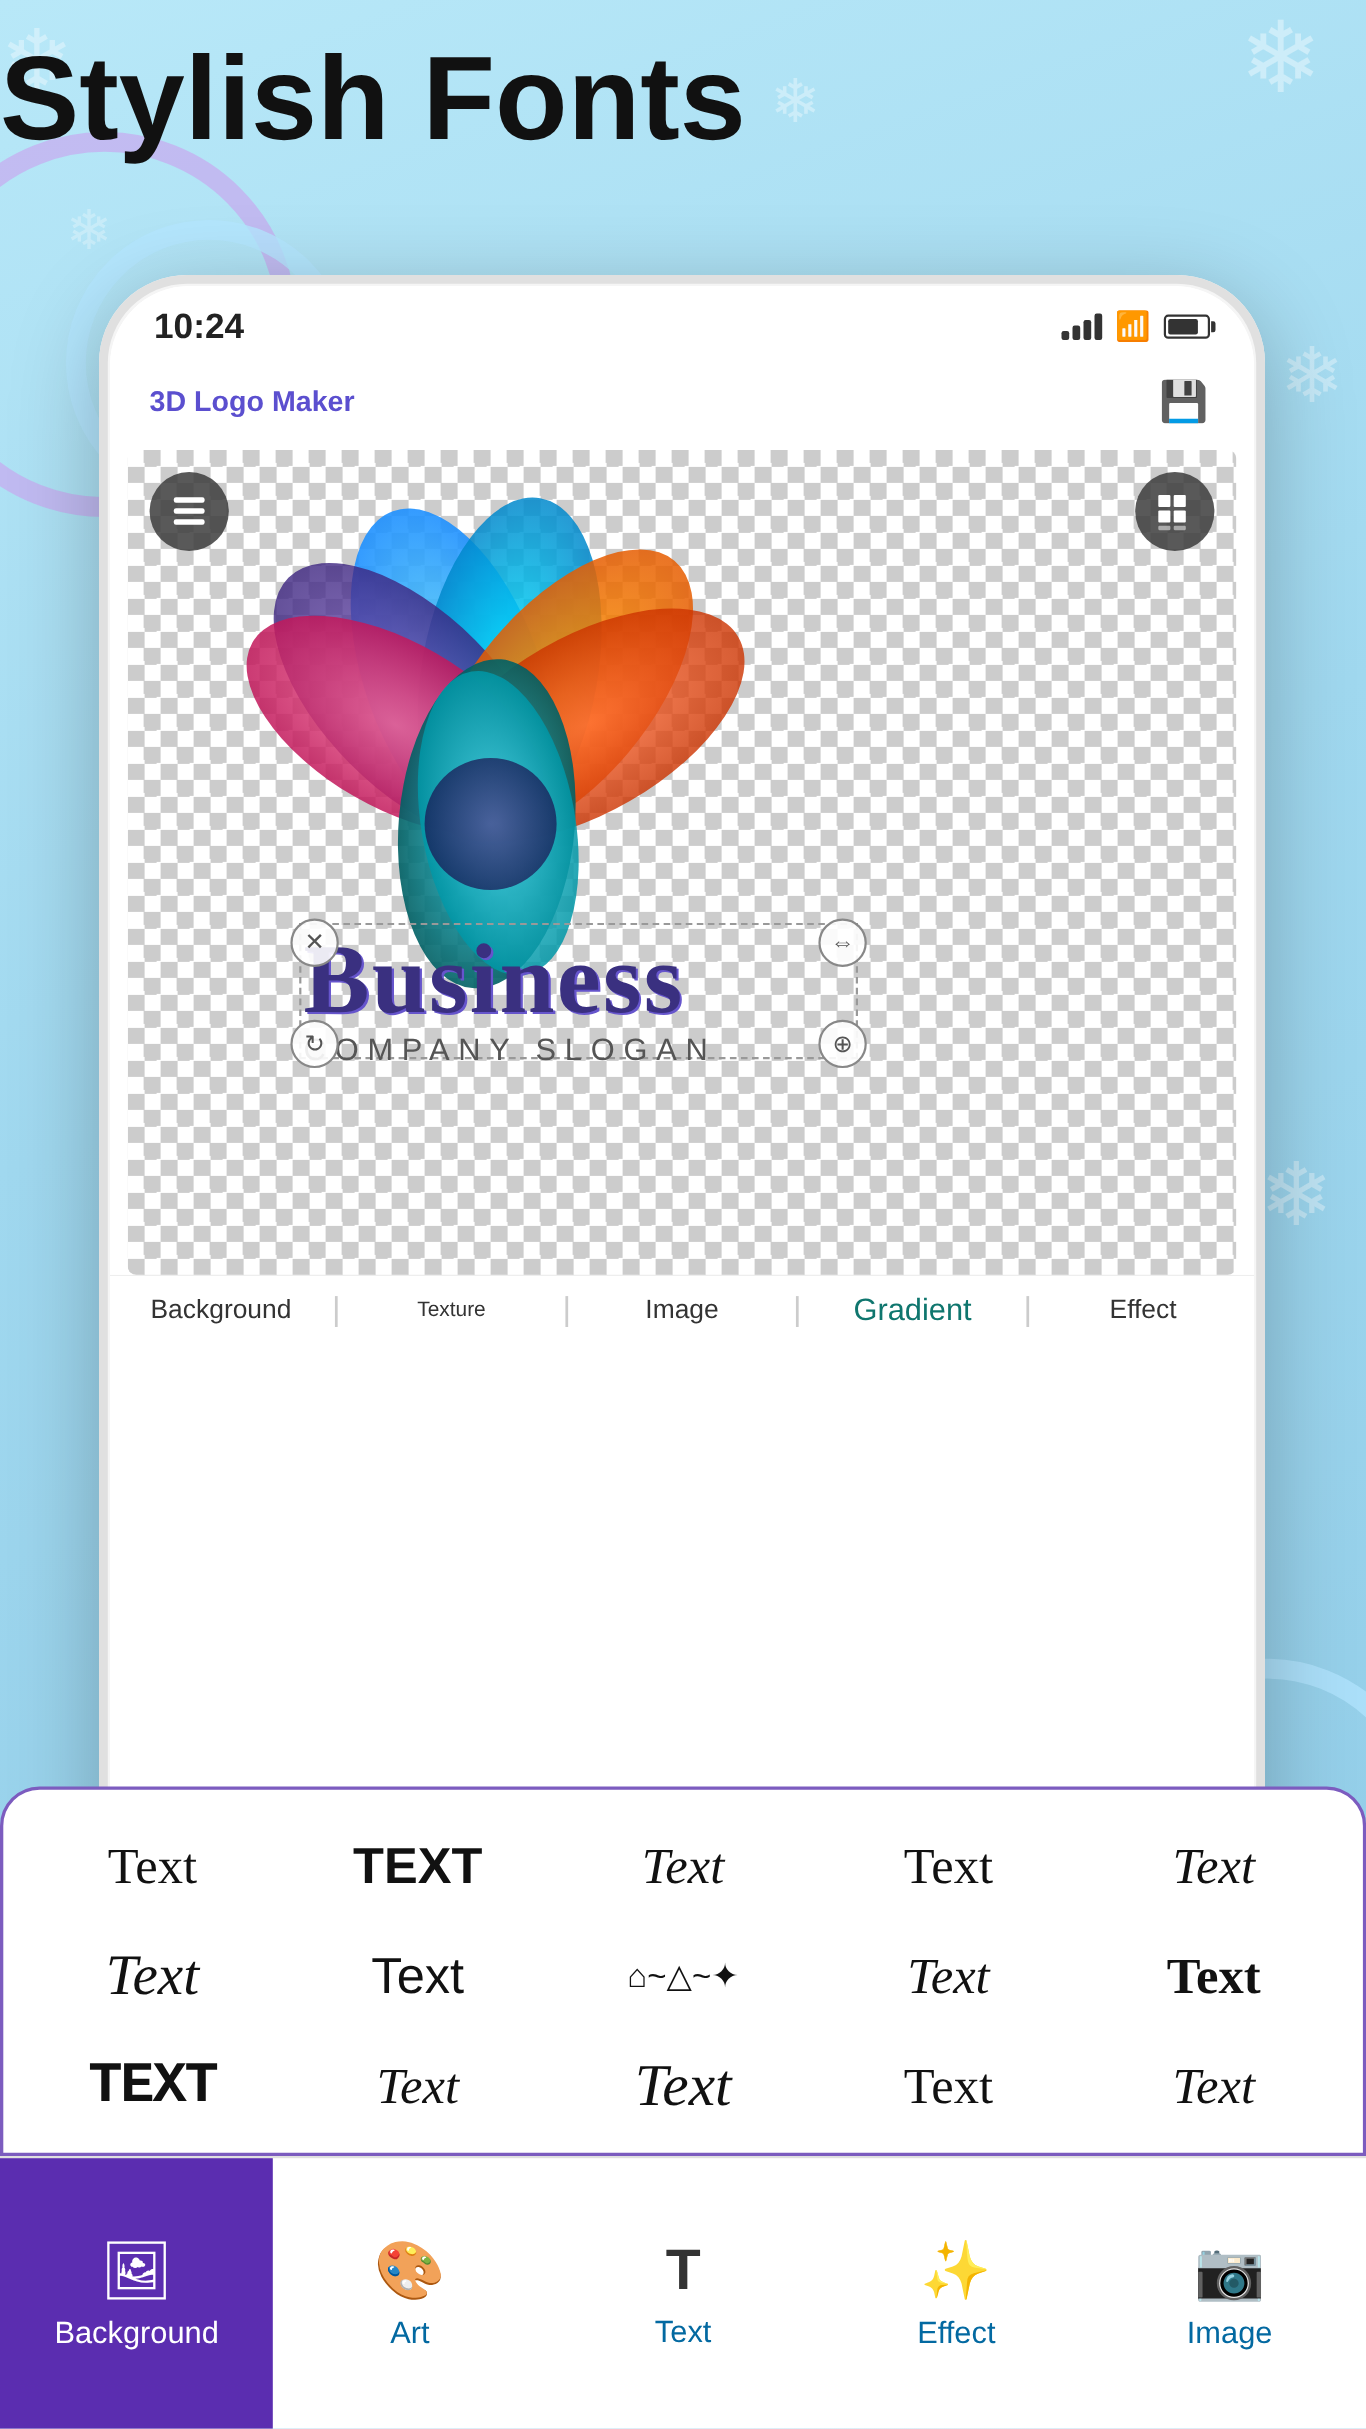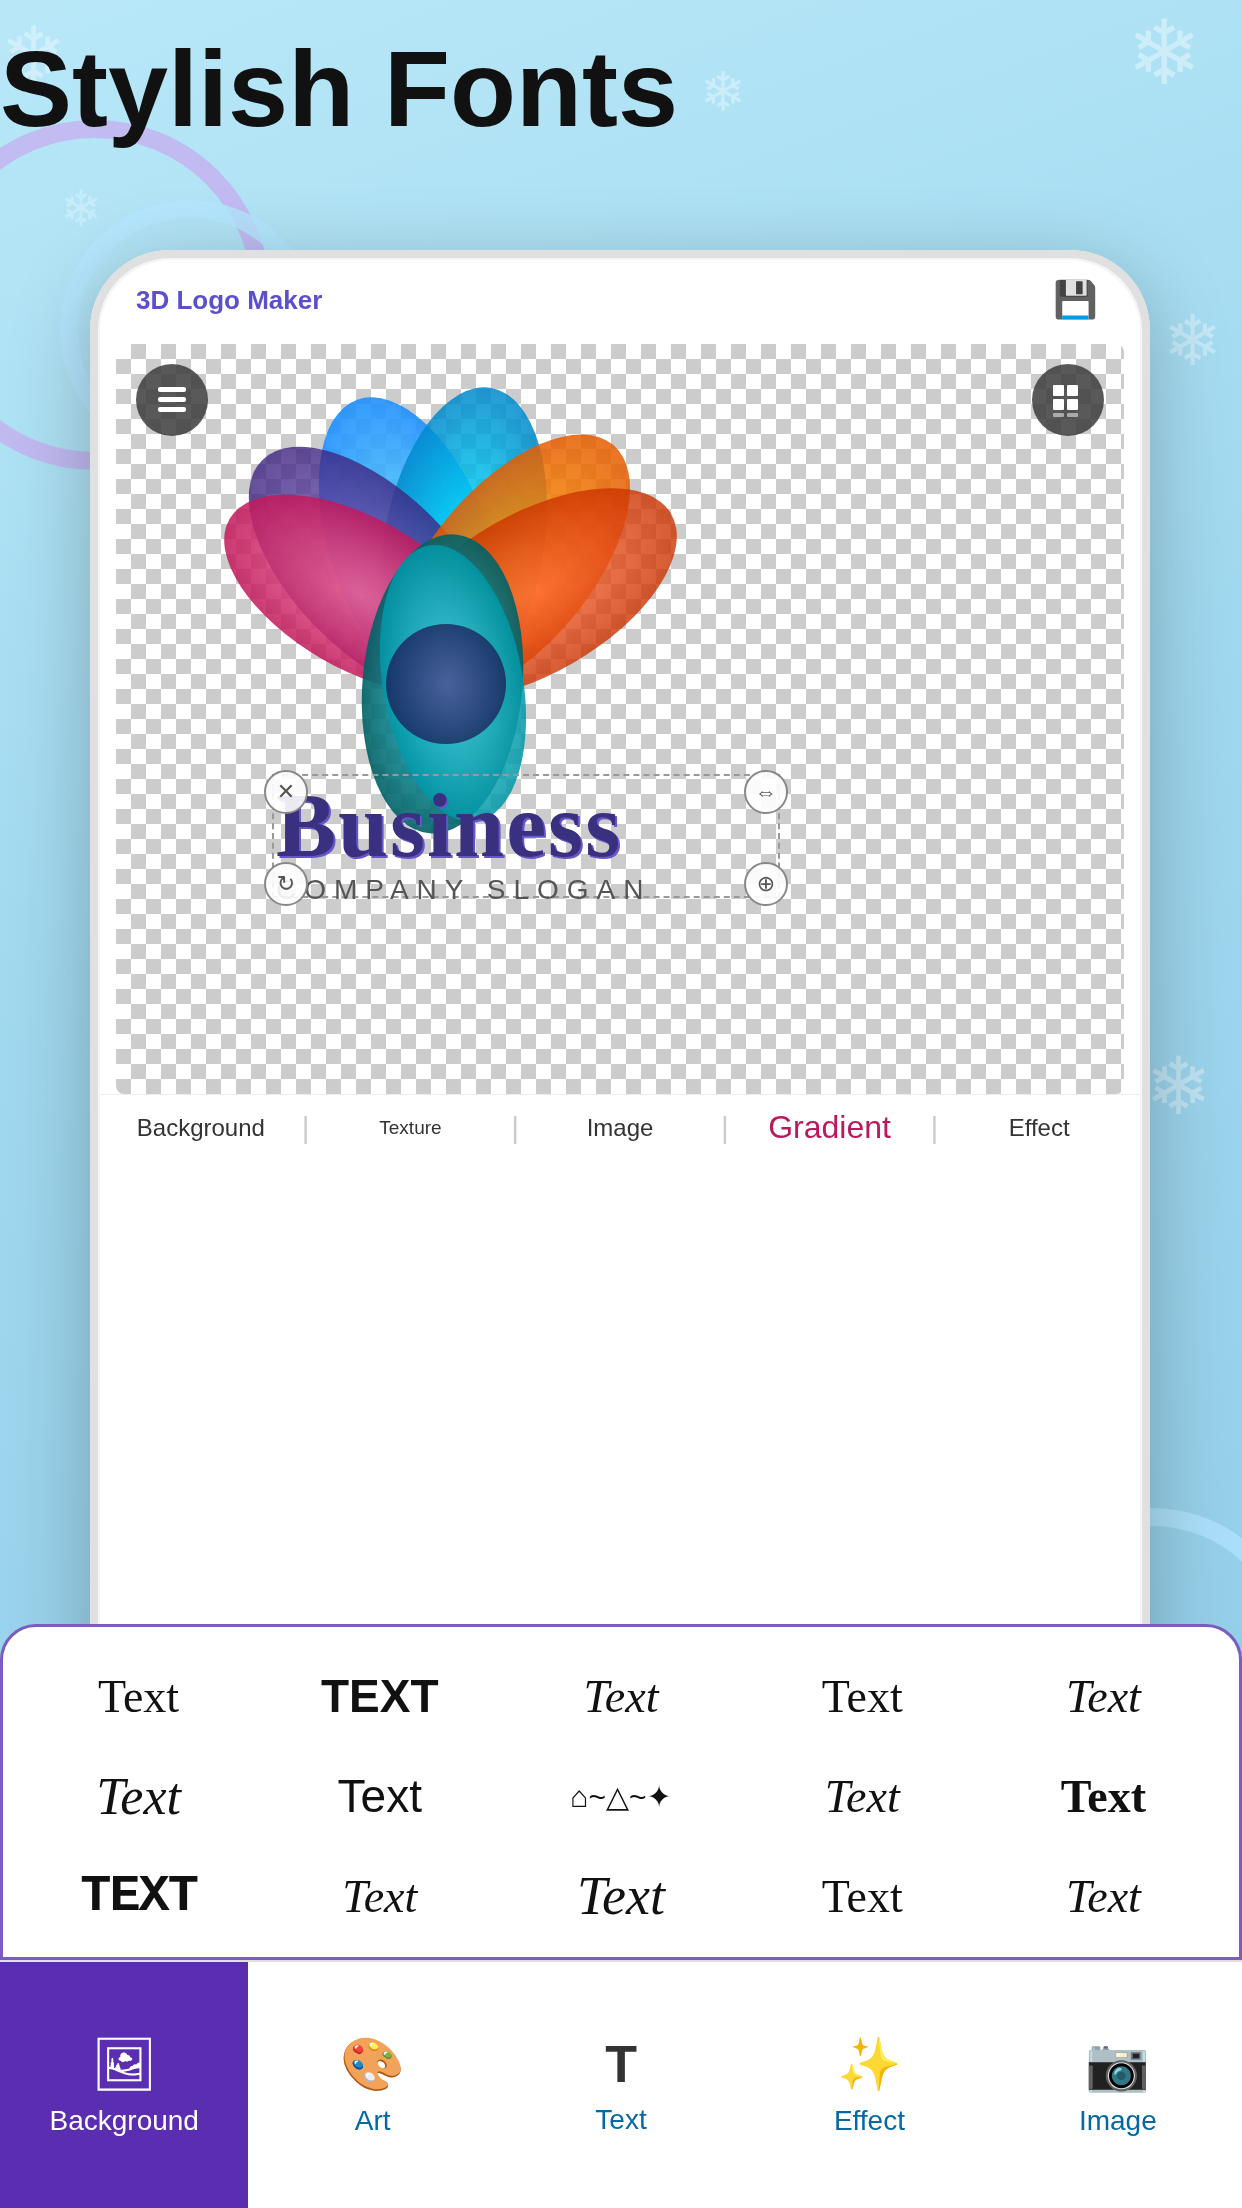--- a/index.html
+++ b/index.html
@@ -374,20 +374,35 @@
 <div class="ring" style="top:200px;left:60px;width:260px;height:260px;border-color:rgba(180,230,255,0.8);z-index:1"></div>
 <div class="ring" style="bottom:400px;right:-60px;width:300px;height:300px;border-color:rgba(180,230,255,0.7);z-index:1"></div>
 
 <div class="header-area">
   <div class="header-title">Stylish Fonts</div>
 </div>
 
 <div class="phone-frame">
   <div class="phone-inner">
 
+    <div class="status-bar">
+      <span class="status-time">10:24</span>
+      <div class="status-icons">
+        <div class="signal-bars">
+          <div class="signal-bar" style="height:8px"></div>
+          <div class="signal-bar" style="height:13px"></div>
+          <div class="signal-bar" style="height:18px"></div>
+          <div class="signal-bar" style="height:24px"></div>
+        </div>
+        <span class="wifi-icon">📶</span>
+        <div class="battery-icon">
+          <div class="battery-fill"></div>
+        </div>
+      </div>
+    </div>
 
     <div class="app-header">
       <span class="app-title">3D Logo Maker</span>
       <div class="save-btn">💾</div>
     </div>
 
     <div class="canvas-area">
 
       <div class="layers-btn">
         <svg width="38" height="38" viewBox="0 0 38 38" fill="none">
@@ -477,21 +492,21 @@
 
     </div>
 
     <div class="bottom-tabs">
       <span class="tab-item" style="font-size:24px;color:#333">Background</span>
       <span class="tab-separator">|</span>
       <span class="tab-item" style="font-size:19px;color:#333">Texture</span>
       <span class="tab-separator">|</span>
       <span class="tab-item" style="font-size:24px;color:#333">Image</span>
       <span class="tab-separator">|</span>
-      <span class="tab-item" style="font-size:32px;color:#be185d">Gradient</span>
+      <span class="tab-item" style="font-size:28px;color:#0f766e">Gradient</span>
       <span class="tab-separator">|</span>
       <span class="tab-item" style="font-size:24px;color:#333">Effect</span>
     </div>
 
   </div>
 </div>
 
 <div class="font-grid-section">
   <div class="font-grid">
 

